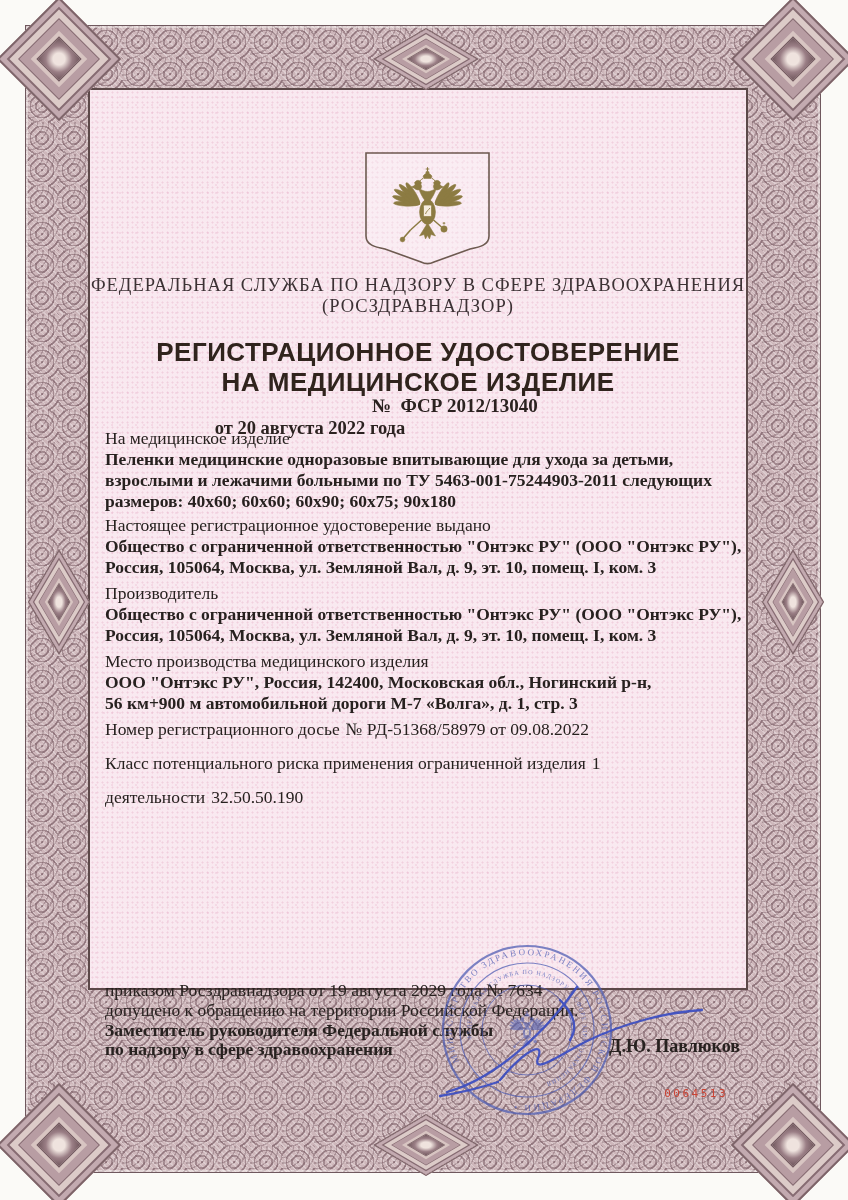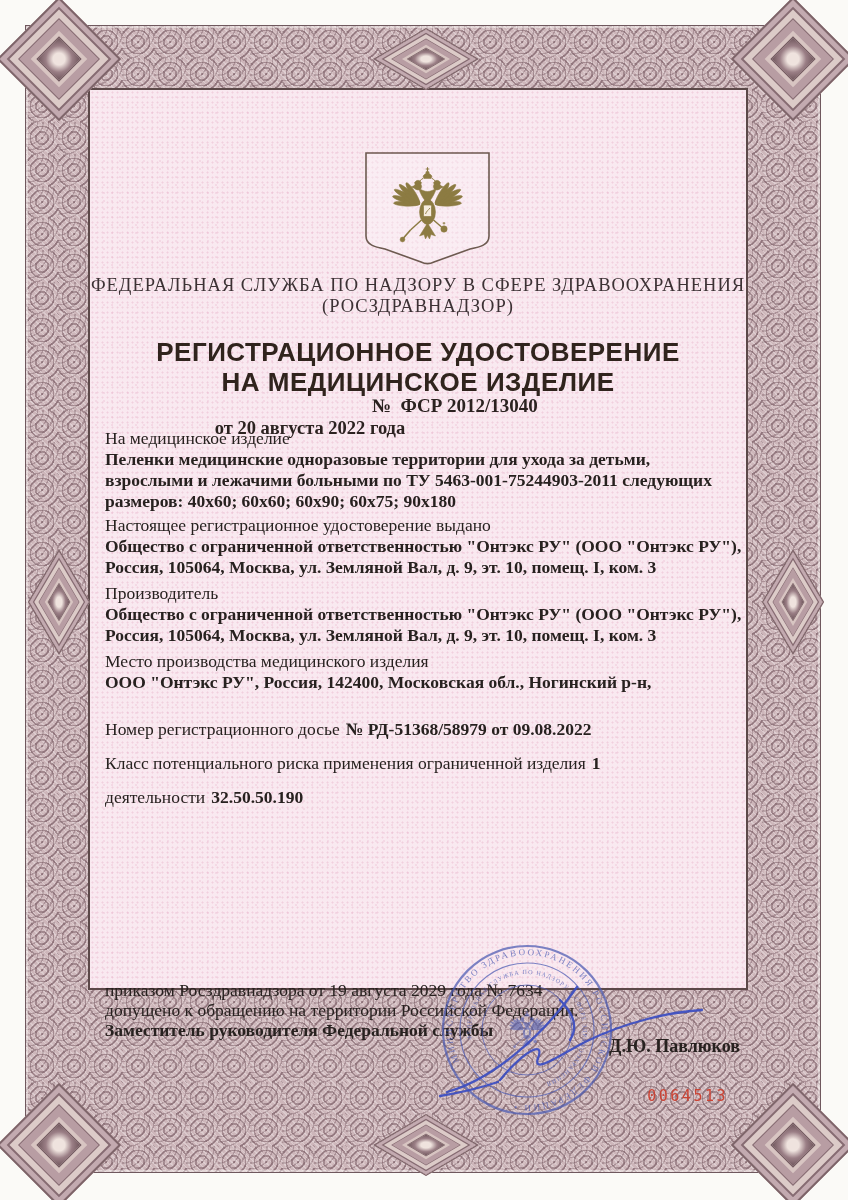--- a/index.html
+++ b/index.html
@@ -39,26 +39,26 @@
   
   .orgline{left:0;width:100%;text-align:center;font-size:18.5px;letter-spacing:1px;color:#3c3134;}
   .titleline{left:0;width:100%;text-align:center;font-family:"Liberation Sans",sans-serif;
              font-weight:700;font-size:26px;letter-spacing:.5px;color:#30241d;}
   .dateline{left:97px;top:307px;font-weight:700;font-size:18.5px;color:#2b2220;white-space:pre;}
   .regnum{position:absolute;left:185px;top:-2px;font-size:19px;white-space:pre;}
   
   .sec{left:15px;width:640px;line-height:21px;font-size:17.5px;}
   .sec .lbl{font-weight:400;}
   .sec .val{font-weight:700;}
-  .sec .inlineval{font-weight:700;margin-left:.35em;margin-top:36px;}
+  .sec .inlineval{font-weight:400;margin-left:.35em;margin-top:36px;}
   
   .foot{left:15px;width:640px;font-size:17.5px;line-height:20px;}
   .foot.bold{font-weight:700;}
   .signer-name{right:6px;top:946px;font-weight:700;font-size:18px;}
-  .serial{right:18px;top:997px;font-family:"DejaVu Sans Mono",monospace;font-size:15px;
+  .serial{right:18px;top:997px;font-family:"DejaVu Sans Mono",monospace;font-size:11px;
           letter-spacing:2.5px;color:#cb4334;}
   
   .stamp-sig{left:330px;top:840px;width:320px;height:190px;overflow:visible;z-index:5;}
   .hidden-defs{position:absolute;width:0;height:0;overflow:hidden;}
 </style>
 </head>
 <body>
 
 <svg class="hidden-defs" aria-hidden="true">
   <defs>
@@ -145,59 +145,61 @@
     <div class="abs titleline" style="top:247px">РЕГИСТРАЦИОННОЕ УДОСТОВЕРЕНИЕ</div>
     <div class="abs titleline" style="top:277px">НА МЕДИЦИНСКОЕ ИЗДЕЛИЕ</div>
 
     <div class="abs dateline">
       <span>от 20 августа 2022 года</span>
       <span class="regnum">№  ФСР 2012/13040</span>
     </div>
 
     <div class="abs sec" style="top:338px">
       <div class="lbl">На медицинское изделие</div>
-      <div class="val">Пеленки медицинские одноразовые территории для ухода за детьми,</div>
+      <div class="val">Пеленки медицинские одноразовые впитывающие для ухода за детьми,</div>
       <div class="val">взрослыми и лежачими больными по ТУ 5463-001-75244903-2011 следующих</div>
       <div class="val">размеров: 40х60; 60х60; 60х90; 60х75; 90х180</div>
     </div>
 
     <div class="abs sec" style="top:425px">
       <div class="lbl">Настоящее регистрационное удостоверение выдано</div>
       <div class="val">Общество с ограниченной ответственностью "Онтэкс РУ" (ООО "Онтэкс РУ"),</div>
       <div class="val">Россия, 105064, Москва, ул. Земляной Вал, д. 9, эт. 10, помещ. I, ком. 3</div>
     </div>
 
     <div class="abs sec" style="top:493px">
       <div class="lbl">Производитель</div>
       <div class="val">Общество с ограниченной ответственностью "Онтэкс РУ" (ООО "Онтэкс РУ"),</div>
       <div class="val">Россия, 105064, Москва, ул. Земляной Вал, д. 9, эт. 10, помещ. I, ком. 3</div>
     </div>
 
     <div class="abs sec" style="top:561px">
       <div class="lbl">Место производства медицинского изделия</div>
       <div class="val">ООО "Онтэкс РУ", Россия, 142400, Московская обл., Ногинский р-н,</div>
+      <div class="val">56 км+900 м автомобильной дороги М-7 «Волга», д. 1, стр. 3</div>
     </div>
 
     <div class="abs sec" style="top:629px">
       <span class="lbl">Номер регистрационного досье</span><span class="inlineval">№ РД-51368/58979 от 09.08.2022</span>
     </div>
 
     <div class="abs sec" style="top:663px">
       <span class="lbl">Класс потенциального риска применения ограниченной изделия</span><span class="inlineval">1</span>
     </div>
 
     <div class="abs sec" style="top:697px">
       <div>
         <span class="lbl">деятельности</span><span class="inlineval">32.50.50.190</span>
       </div>
     </div>
 
     <div class="abs foot" style="top:890px">приказом Росздравнадзора от 19 августа 2029 года № 7634</div>
     <div class="abs foot" style="top:910px">допущено к обращению на территории Российской Федерации.</div>
     <div class="abs foot bold" style="top:930px">Заместитель руководителя Федеральной службы</div>
+    <div class="abs foot bold" style="top:949px">по надзору в сфере здравоохранения</div>
     <div class="abs signer-name">Д.Ю. Павлюков</div>
     <div class="abs serial">0064513</div>
 
     <svg class="abs stamp-sig" viewBox="0 0 320 190">
       <g opacity="0.72" color="#4c5bb3">
         <circle cx="107" cy="100" r="84" fill="none" stroke="#4c5bb3" stroke-width="2.2"></circle>
         <circle cx="107" cy="100" r="67" fill="none" stroke="#4c5bb3" stroke-width="1.2"></circle>
         <circle cx="107" cy="100" r="45" fill="none" stroke="#4c5bb3" stroke-width="1"></circle>
         <defs>
           <path id="ringpath" d="M107 25 a75 75 0 1 1 -0.01 0"></path>

